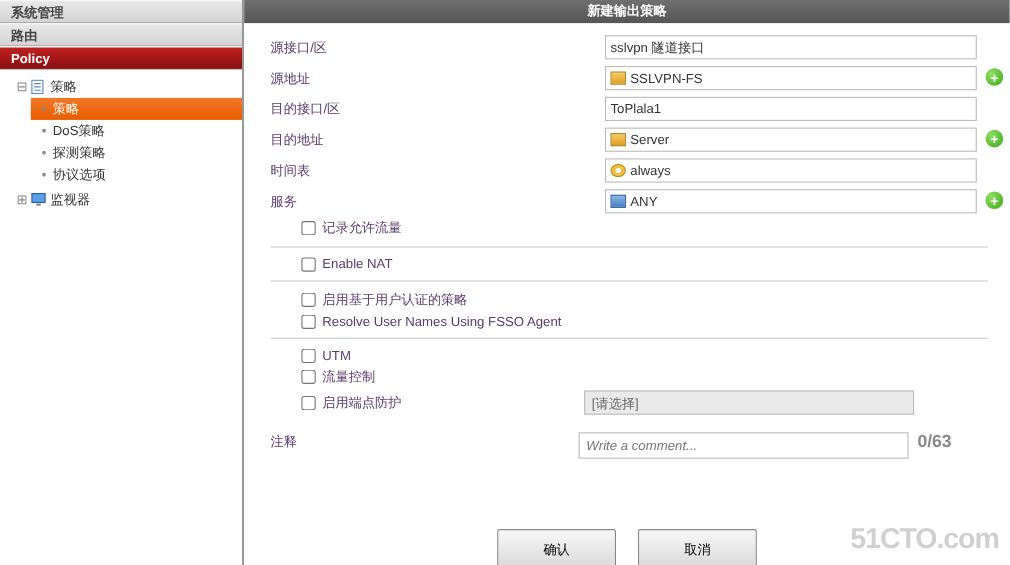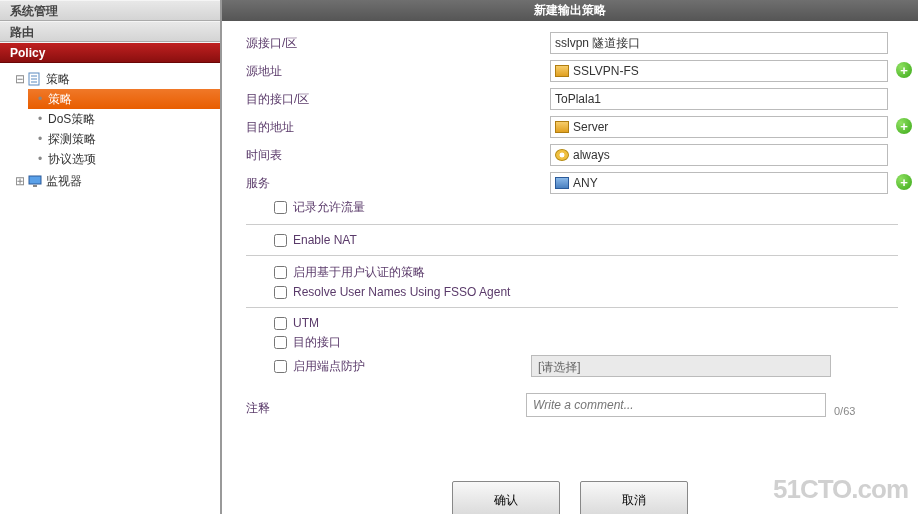--- a/index.html
+++ b/index.html
@@ -123,33 +123,33 @@
   }
   .mini-icon {
     width: 14px;
     height: 12px;
     display: inline-block;
   }
   .mi-addr { background: linear-gradient(#f7cd6a,#e0a020); border:1px solid #b07d10; }
   .mi-sched { background: radial-gradient(circle,#fff 30%,#f0c040 34%,#f0c040); border-radius:50%; border:1px solid #b58a10; }
   .mi-svc { background: linear-gradient(#8ab8e8,#4a80c0); border:1px solid #2a5a9a; }
   .mi-accept { color:#1a9a1a; font-weight:bold; font-size:12px; }
-  .comment-row { display:flex; align-items:flex-end; margin-top:16px;}
+  .comment-row { display:flex; align-items:flex-start; margin-top:16px;}
   .comment-row .row-label{ width:280px;}
   .comment-box {
     width: 300px;
     height: 24px;
     border: 1px solid #bbb;
     background: #fff;
     padding: 3px 6px;
     color: #999;
     font-style: italic;
     font-size: 12px;
   }
-  .counter { color:#888; font-size:11px; margin-left:8px;}
+  .counter { color:#888; font-size:16px; margin-left:8px;font-weight:bold;}
   .select-hint {
     width: 300px;
     height: 22px;
     border: 1px solid #bbb;
     background: #eaeaea;
     color: #666;
     padding: 2px 6px;
     line-height:18px;
   }
   .button-bar {
@@ -324,21 +324,21 @@
         <span>Resolve User Names Using FSSO Agent</span>
       </div>
       <hr class="hr">
 
       <div class="chk-row">
         <input type="checkbox" style="">
         <span>UTM</span>
       </div>
       <div class="chk-row">
         <input type="checkbox" style="">
-        <span>目的接口</span>
+        <span>流量控制</span>
       </div>
       <div class="chk-row" style="">
         <input type="checkbox" style="margin-right: 6px;">
         <span style="width:238px; display:inline-block;">启用端点防护</span>
         <div class="select-hint">[请选择]</div>
       </div>
 
       <div class="comment-row">
         <div class="row-label">注释</div>
         <input class="comment-box" placeholder="Write a comment..." style="">

